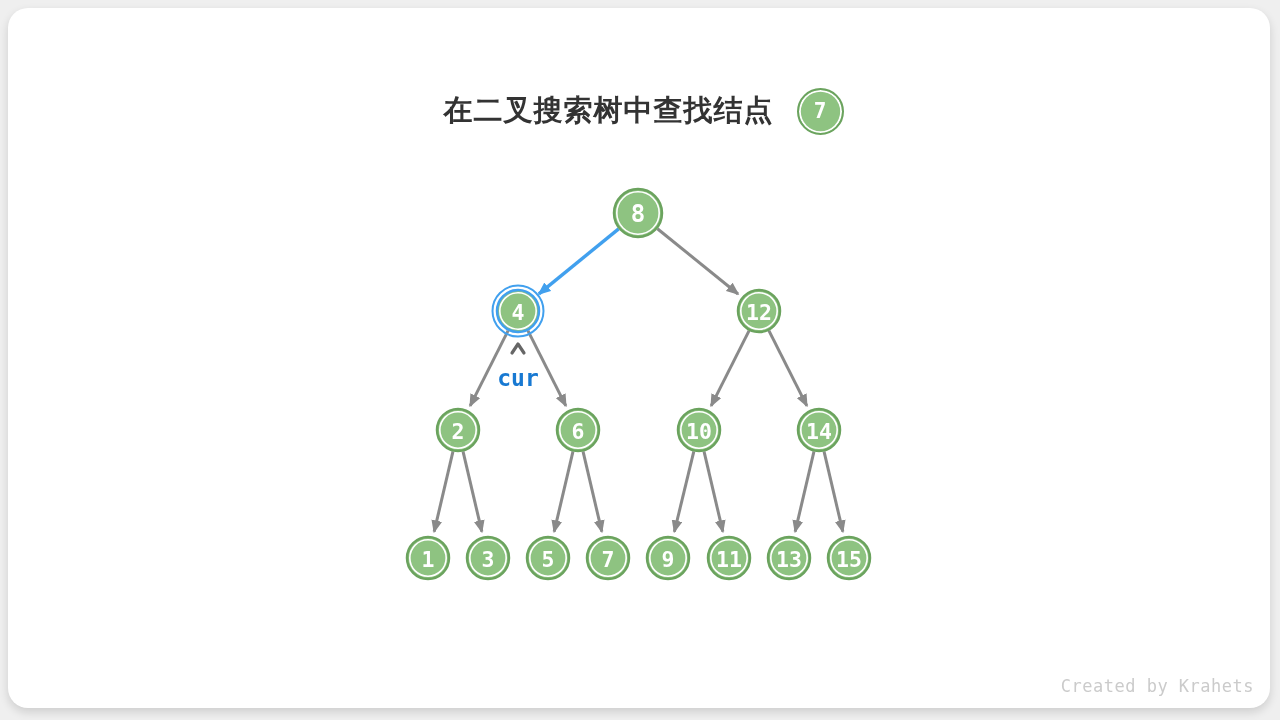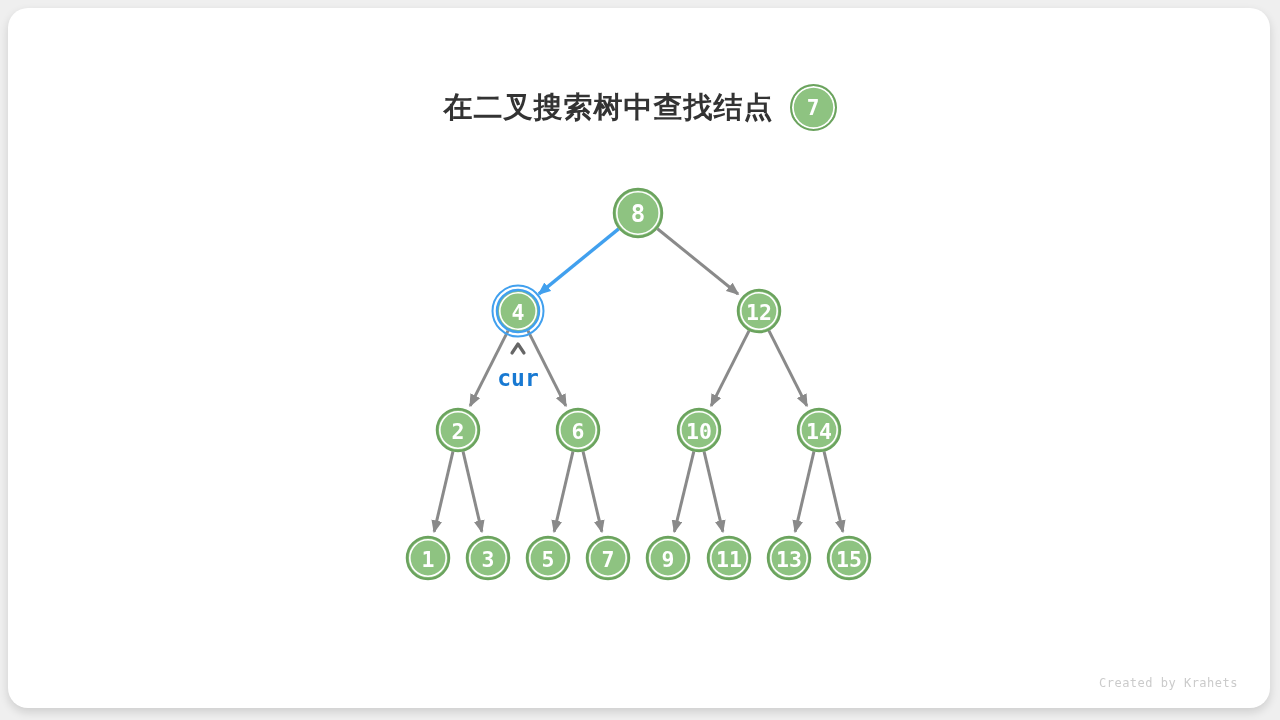--- a/index.html
+++ b/index.html
@@ -25,21 +25,21 @@
     position: absolute;
     top: 84px; left: 0;
     width: 100%;
     display: flex;
     justify-content: center;
     align-items: center;
     gap: 16px;
     z-index: 3;
   }
   .title {
-    margin: 0;
+    margin: 7px;
     font-size: 29px;
     font-weight: 800;
     letter-spacing: 1px;
     color: #333333;
     font-family: Liberation Sans, sans-serif;
   }
   .badge {
     box-sizing: border-box;
     width: 47px; height: 47px;
     border-radius: 50%;
@@ -57,25 +57,25 @@
 
   svg#tree {
     position: absolute;
     left: 0; top: 0;
     width: 1280px; height: 720px;
     z-index: 2;
   }
 
   .watermark {
     position: absolute;
-    right: 42px;
+    right: 26px;
     top: 676px;
     z-index: 3;
     font-family: "DejaVu Sans Mono", monospace;
-    font-size: 12px;
+    font-size: 17px;
     color: #cbcbcb;
     letter-spacing: 0.5px;
   }
 </style>
 </head>
 <body>
 
 <div class="card"></div>
 
 <div class="title-row">

